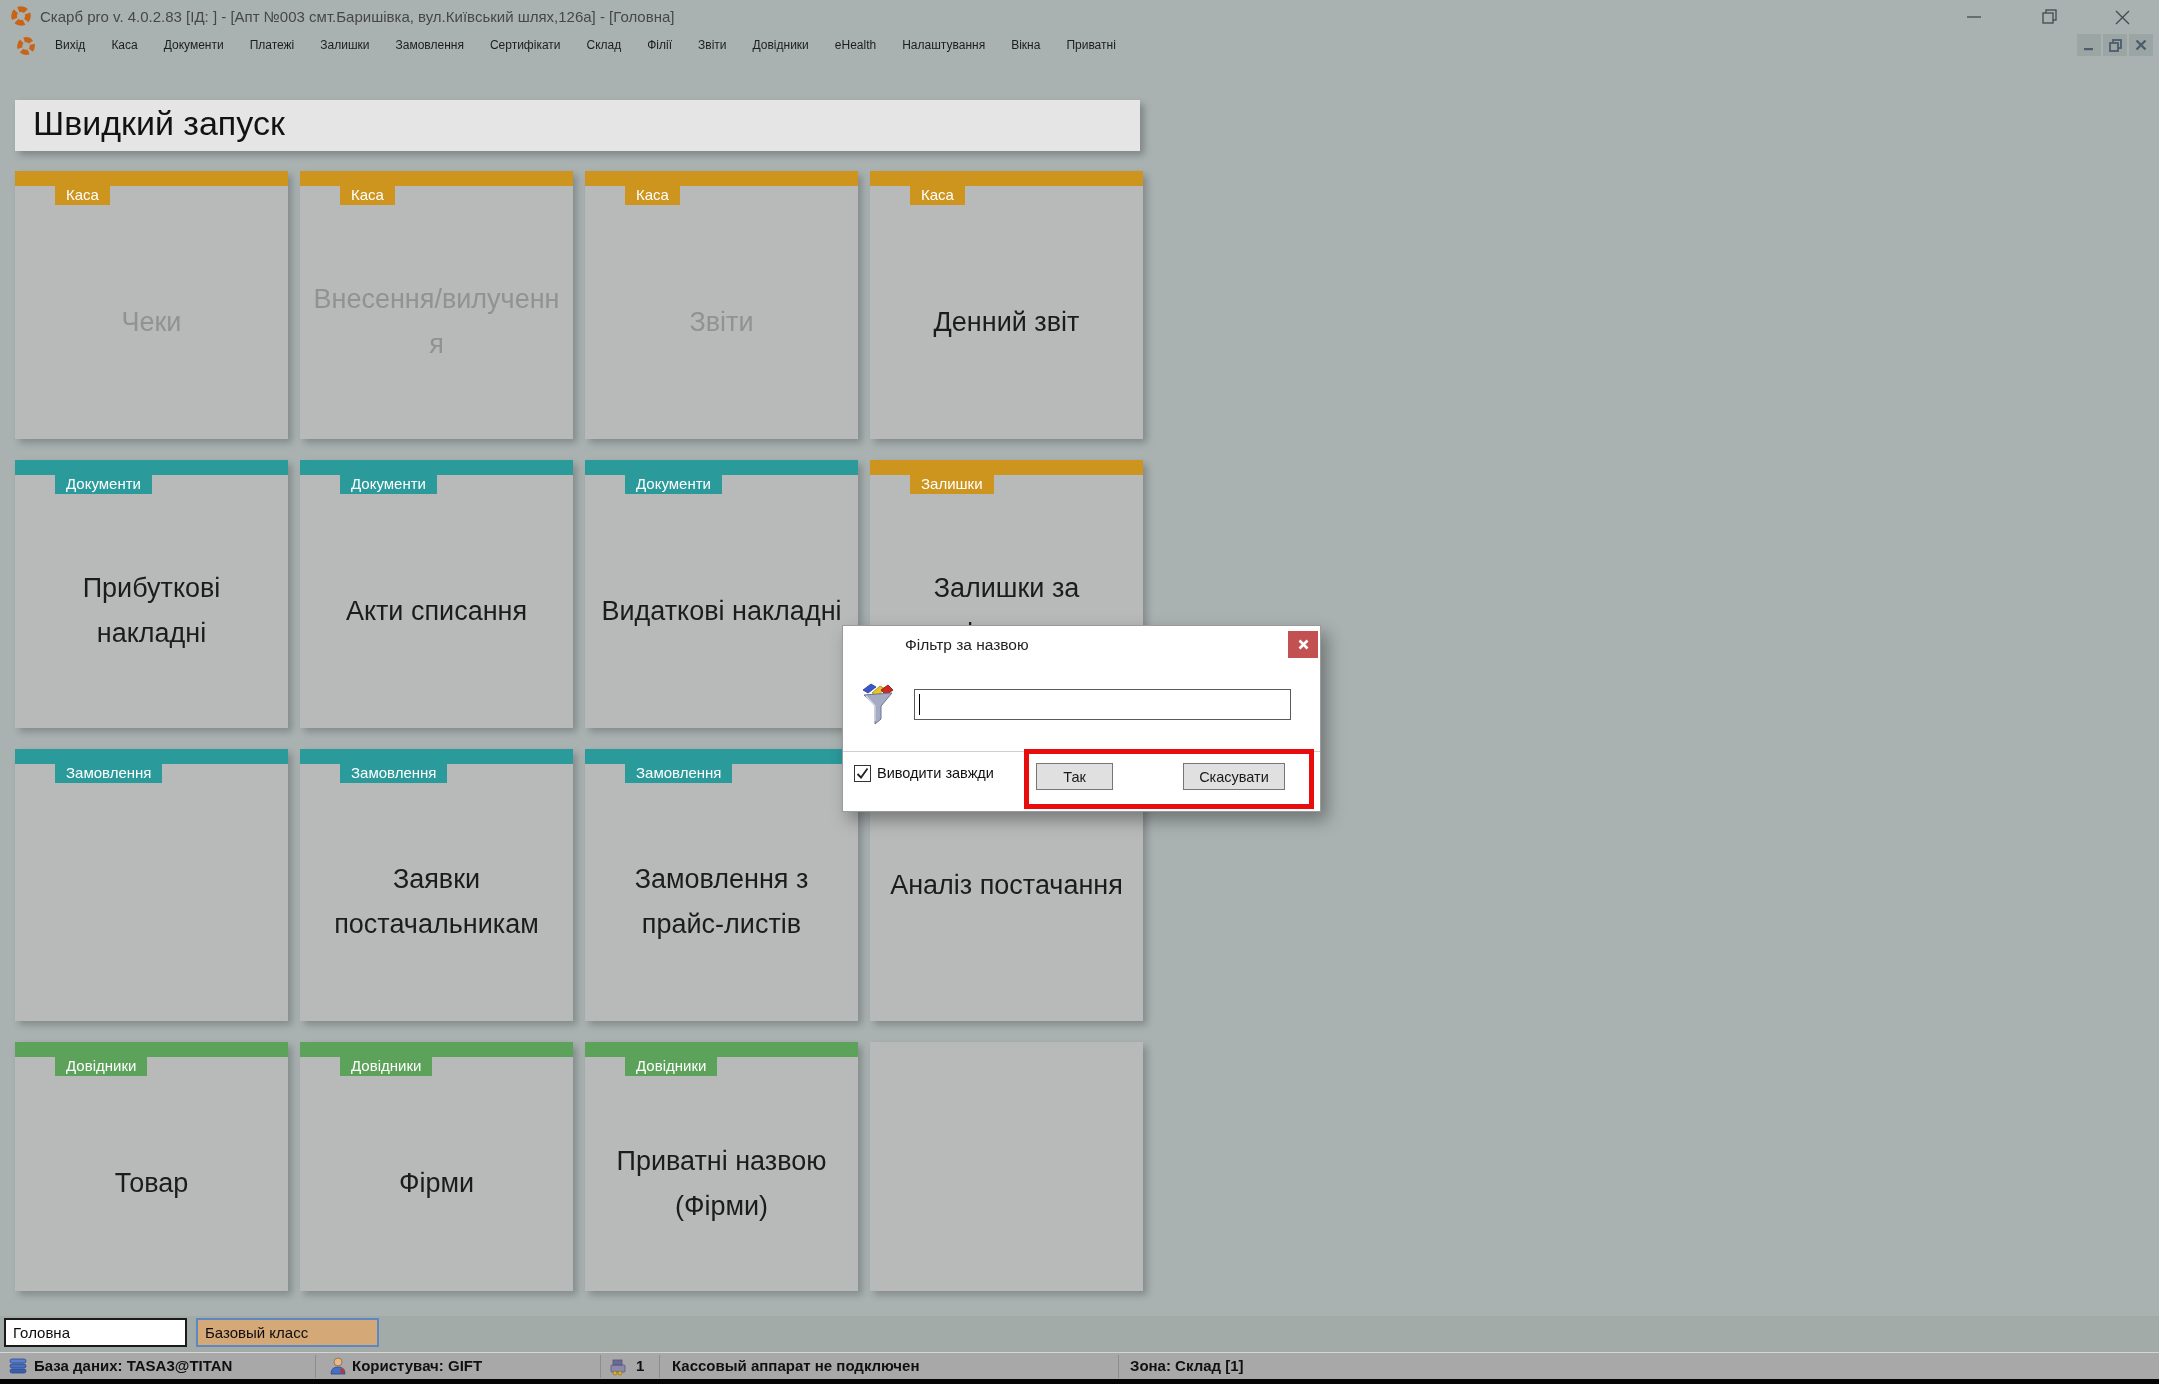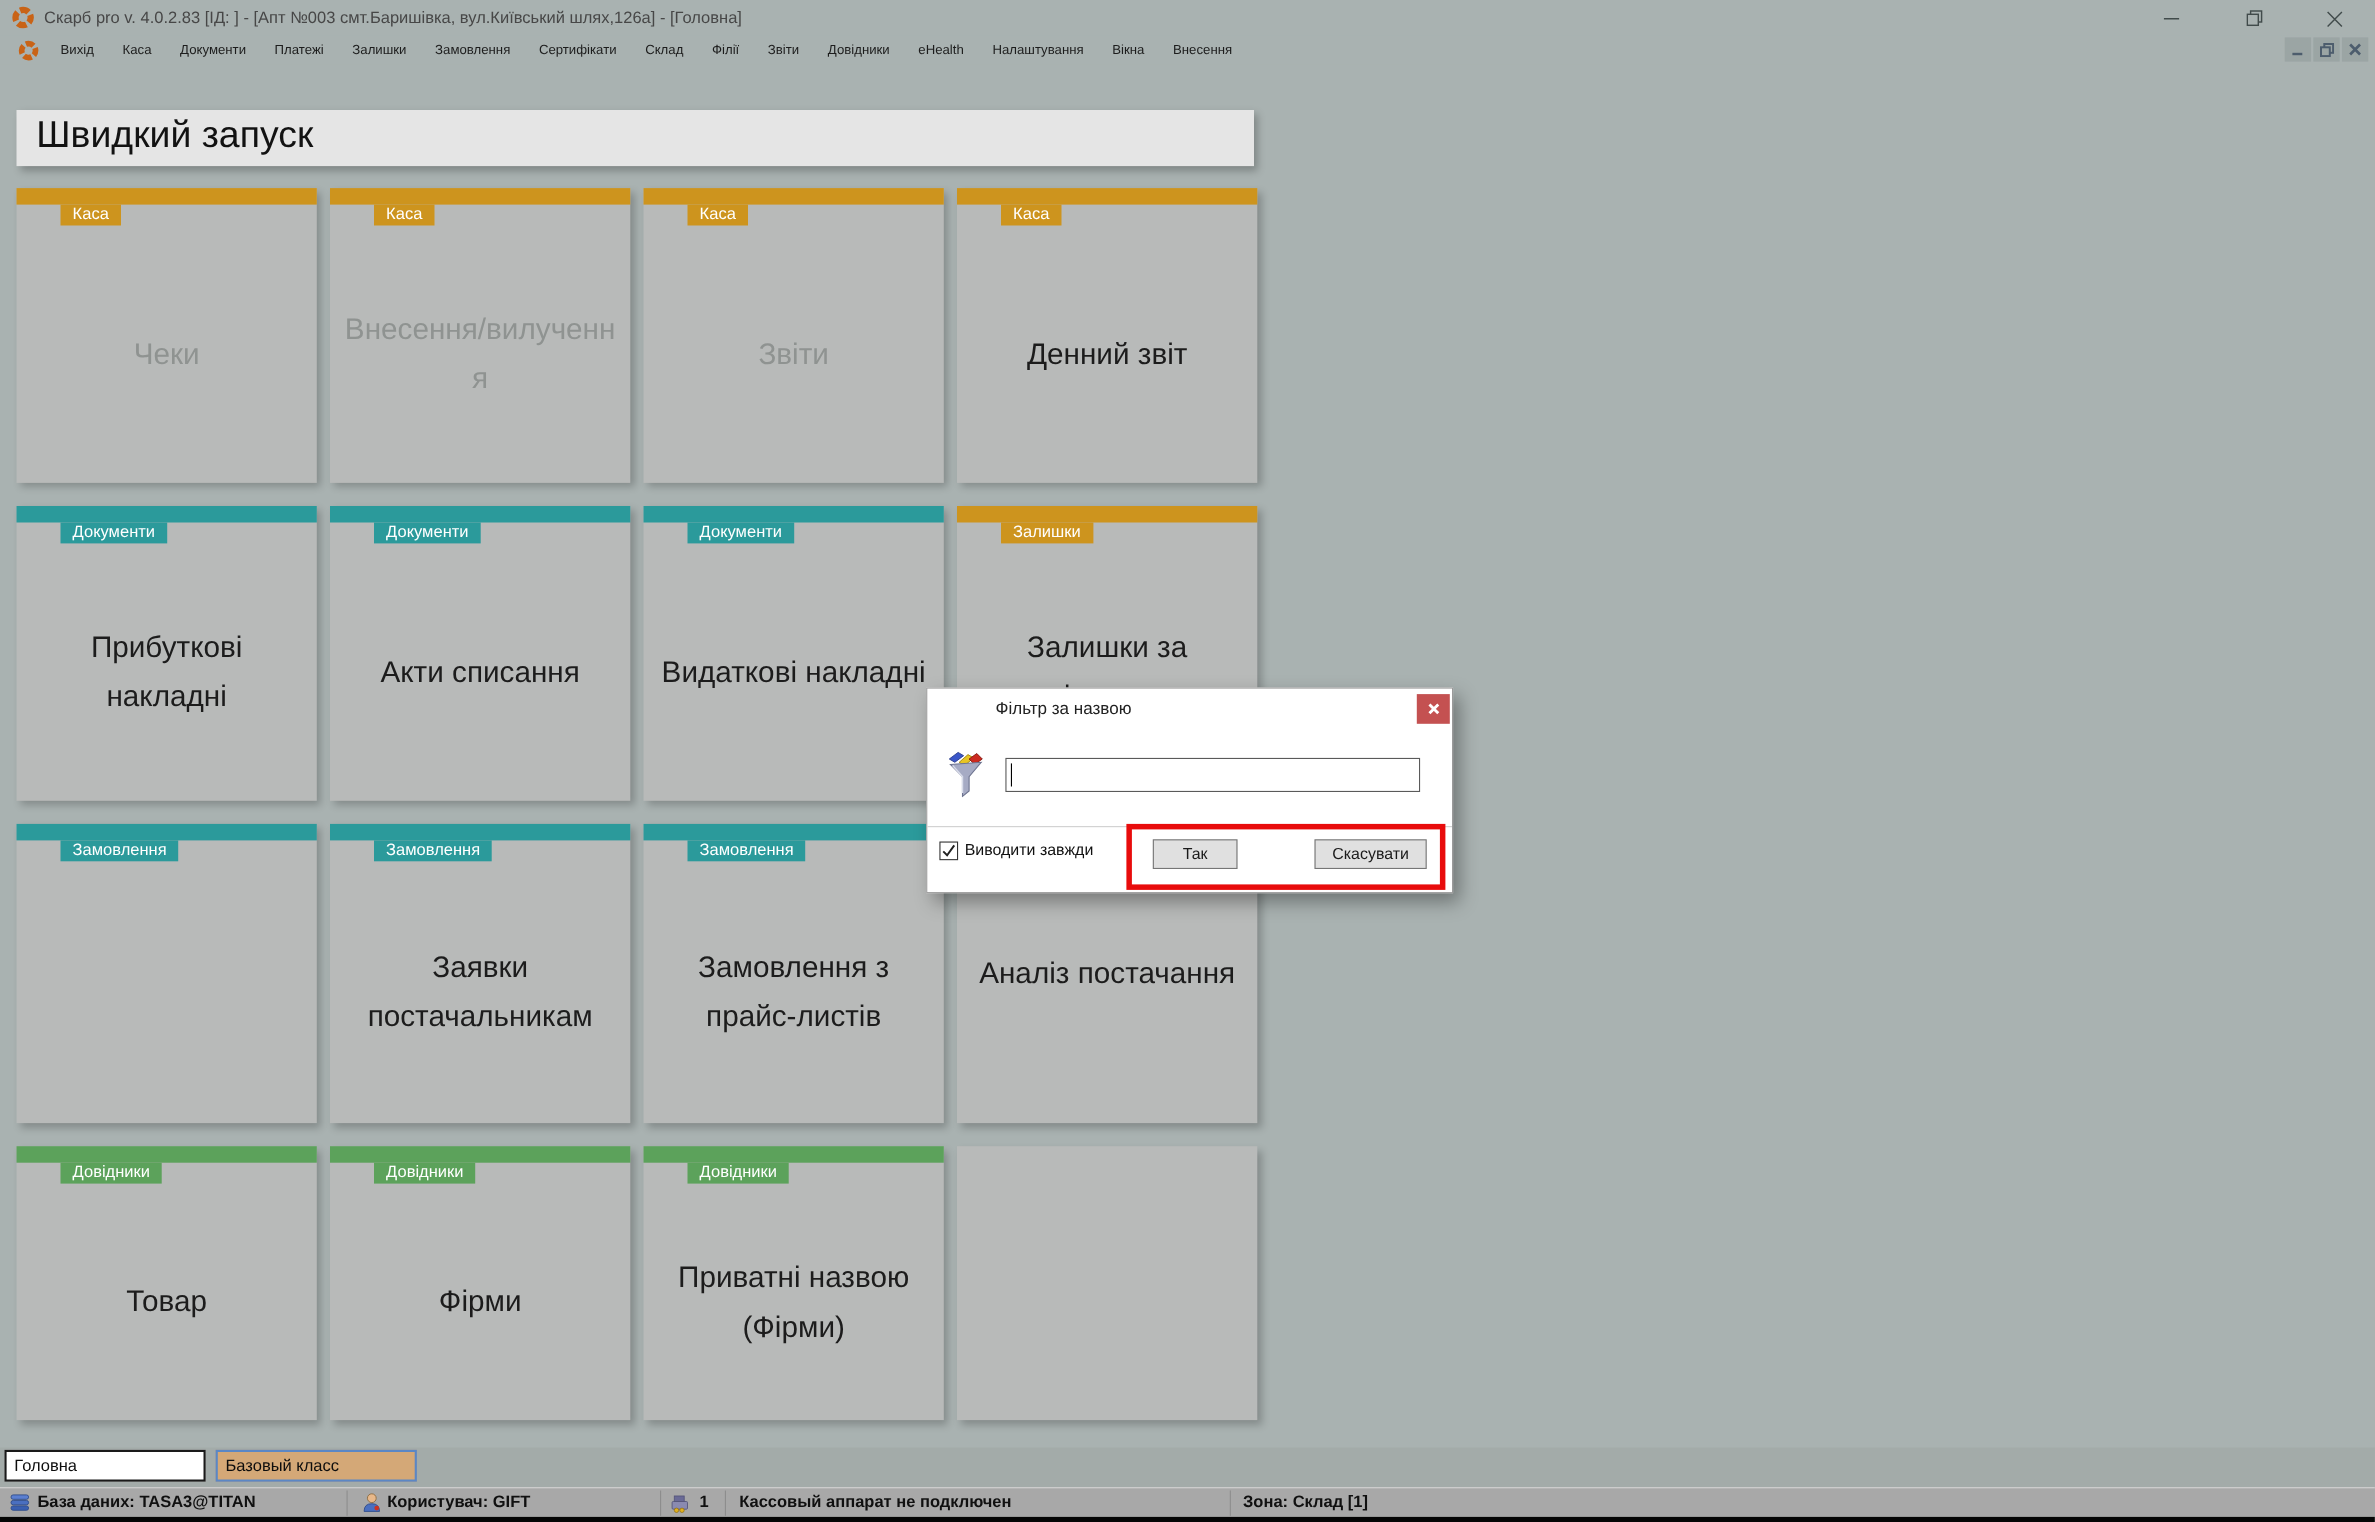--- a/index.html
+++ b/index.html
@@ -34,21 +34,21 @@
   
   .dialog { position:absolute; left:842px; top:625px; width:479px; height:187px; background:#ffffff; border:1px solid #9a9a9a; box-shadow:6px 8px 16px rgba(0,0,0,.35); z-index:50; }
   .dlg-title { position:absolute; left:14px; top:10px; font-size:15.5px; color:#222222;margin-left:48px; }
   .dlg-close { position:absolute; left:445px; top:5px; width:30px; height:27px; background:#c45151; display:flex; align-items:center; justify-content:center; cursor:default; }
   .dlg-filter-icon { position:absolute; left:18px; top:55px; width:34px; height:44px; }
   .dlg-input { position:absolute; left:71px; top:63px; width:377px; height:31px; background:#ffffff; border:1px solid #5a5a5a; font-size:16px; padding:0 6px; outline:none; }
   .dlg-caret { position:absolute; left:76px; top:68px; width:1px; height:21px; background:#000000; }
   .dlg-sep { position:absolute; left:0; top:125px; width:477px; height:1px; background:#cfcfcf; }
   .dlg-check-box { position:absolute; left:11px; top:139px; width:17px; height:17px; background:#ffffff; border:1px solid #333333; }
   .dlg-check-label { position:absolute; left:34px; top:139px; font-size:14.5px; color:#111111; white-space:nowrap; }
-  .dlg-btn { position:absolute; top:137px; height:27px; background:#e0e0e0; border:1px solid #767676; font-size:14.5px; color:#1a1a1a; font-family:"Liberation Sans",sans-serif;margin-left:12px; }
+  .dlg-btn { position:absolute; top:137px; height:27px; background:#e0e0e0; border:1px solid #767676; font-size:14.5px; color:#1a1a1a; font-family:"Liberation Sans",sans-serif; }
   .btn-ok { left:193px; width:77px; }
   .btn-cancel { left:340px; width:102px; }
   .red-annotation { position:absolute; left:181px; top:123px; width:290px; height:60px; border:5px solid #e80c0c; z-index:60; pointer-events:none; }
 
   
   .tab-strip { position:absolute; left:0; top:1316px; width:2159px; height:36px; background:#a3aba9; }
   .doc-tab { position:absolute; top:2px; height:29px; font-size:15px; color:#0d0d0d; line-height:25px; padding-left:7px; white-space:nowrap; }
   .tab-main { left:4px; width:183px; background:#ffffff; border:2px solid #1a1a1a; }
   .tab-base { left:196px; width:183px; background:#d4a877; border:2px solid #5b87c5; }
 
@@ -96,21 +96,21 @@
       <span class="menu-item">Залишки</span>
       <span class="menu-item">Замовлення</span>
       <span class="menu-item">Сертифікати</span>
       <span class="menu-item">Склад</span>
       <span class="menu-item">Філії</span>
       <span class="menu-item">Звіти</span>
       <span class="menu-item">Довідники</span>
       <span class="menu-item">eHealth</span>
       <span class="menu-item">Налаштування</span>
       <span class="menu-item">Вікна</span>
-      <span class="menu-item">Внесення</span>
+      <span class="menu-item">Приватні</span>
     </div>
   <div class="mdi-ctrls">
     <span class="mdi-btn">
       <svg width="12" height="12" viewBox="0 0 12 12">
           <rect x="1" y="9" width="9" height="2.2" fill="#4d5d6d"></rect>
         </svg>
     </span>
     <span class="mdi-btn">
       <svg width="13" height="13" viewBox="0 0 13 13">
           <rect x="4" y="1" width="8" height="8" fill="none" stroke="#4d5d6d" stroke-width="1.8"></rect>

